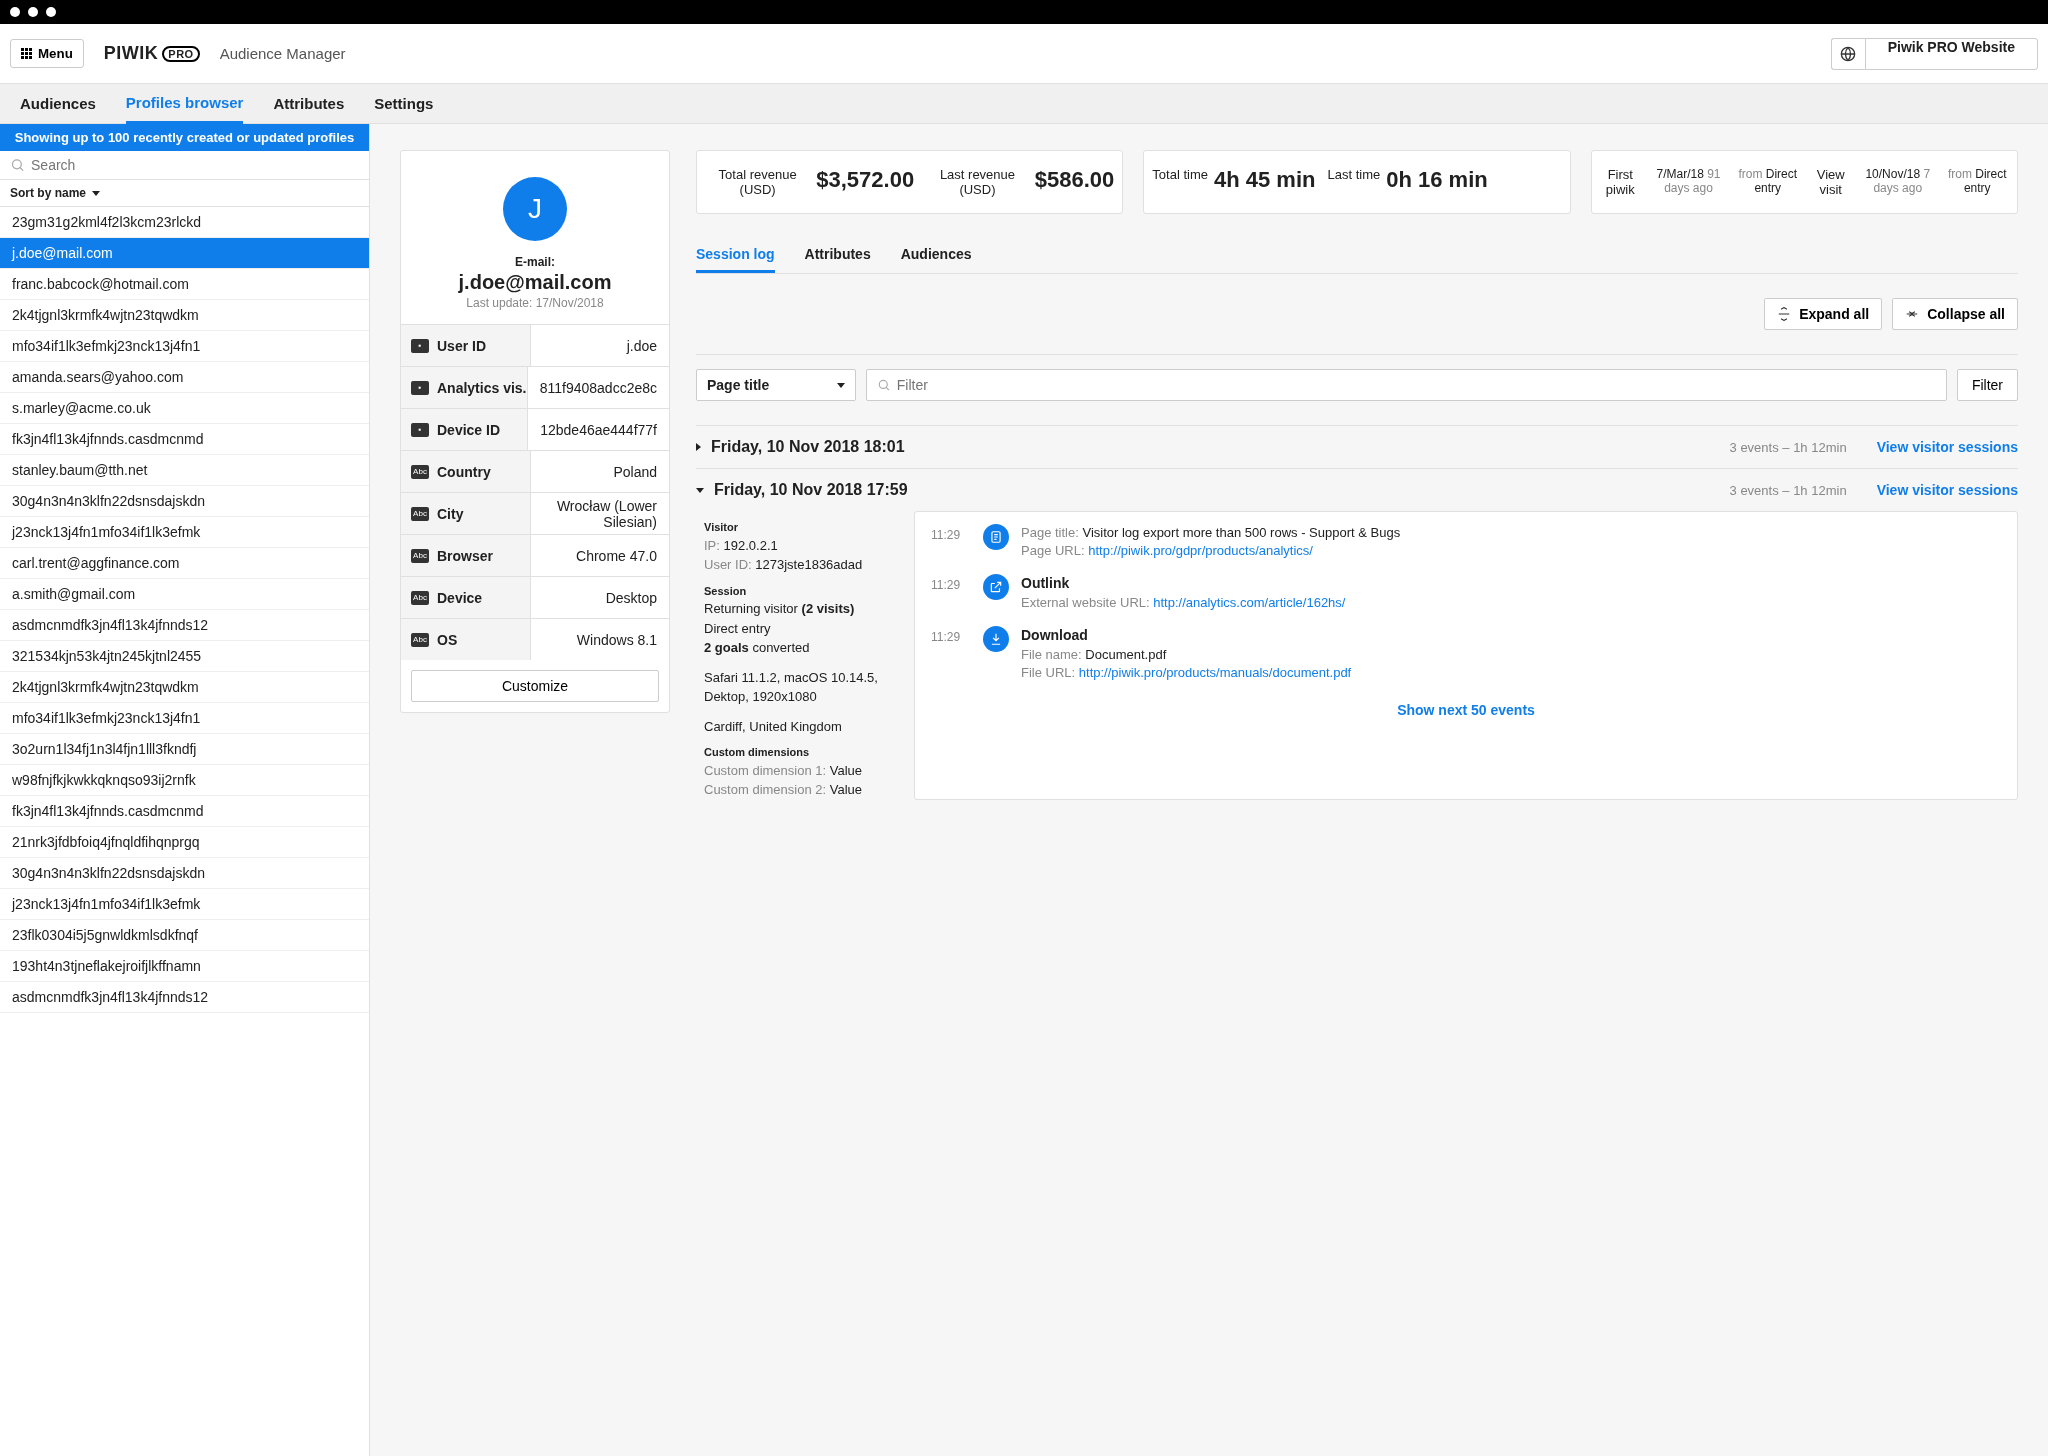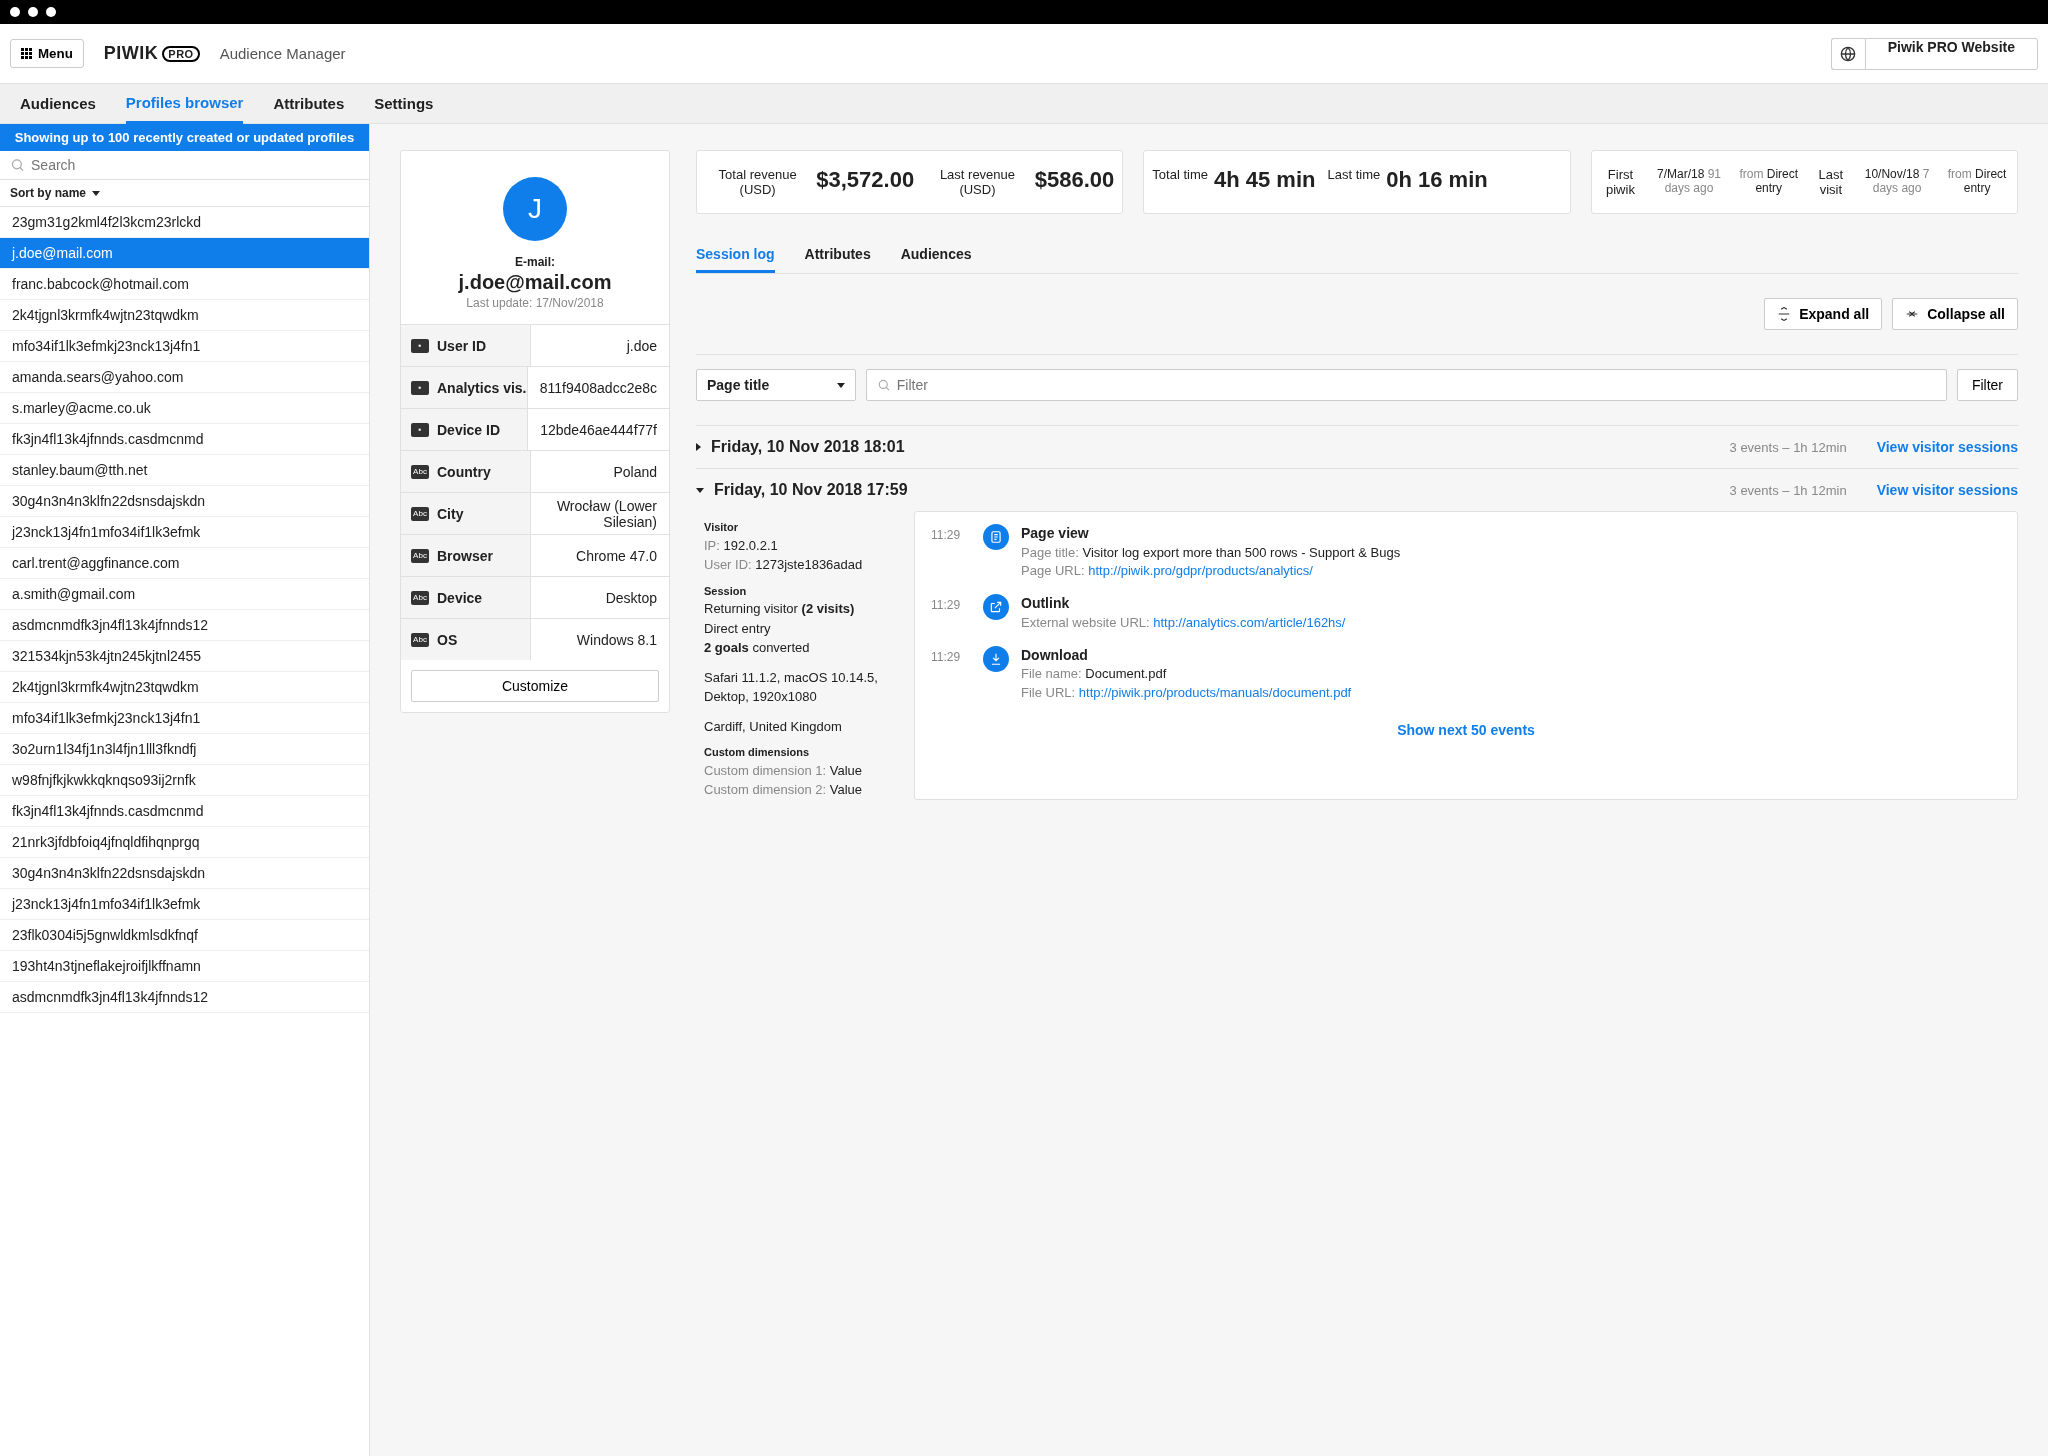--- a/index.html
+++ b/index.html
@@ -255,21 +255,21 @@
             <div class="stat-val">4h 45 min</div>
             <div style="height: 10px;"></div>
             <div class="stat-label">Last time</div>
             <div class="stat-val">0h 16 min</div>
           </div>
           <div class="stat-card">
             <div class="stat-label">First piwik</div>
             <div class="stat-sub"><span class="dark">7/Mar/18</span> 91 days ago</div>
             <div class="stat-sub">from <span class="dark">Direct entry</span></div>
             <div style="height: 10px;"></div>
-            <div class="stat-label">Last visit</div>
+            <div class="stat-label">View visit</div>
             <div class="stat-sub"><span class="dark">10/Nov/18</span> 7 days ago</div>
             <div class="stat-sub">from <span class="dark">Direct entry</span></div>
           </div>
         </div>
 
       <div>
         <div class="tabs" id="detail-tabs">
             <a class="active">Session log</a>
             <a>Attributes</a>
             <a>Audiences</a>
@@ -337,21 +337,20 @@
             <div class="events">
               <div class="event">
                 <div class="ev-time">11:29</div>
                 <div class="ev-icon">
                   <svg width="14" height="14" viewBox="0 0 24 24" fill="none" stroke="#fff" stroke-width="2">
                     <rect x="5" y="3" width="14" height="18" rx="2"></rect>
                     <path d="M9 8h6M9 12h6M9 16h4"></path>
                   </svg>
                 </div>
                 <div class="ev-body">
-                  <div class="ev-title">Page view</div>
                   <div><span class="muted">Page title:</span> Visitor log export more than 500 rows - Support &amp; Bugs</div>
                   <div><span class="muted">Page URL:</span> <a>http://piwik.pro/gdpr/products/analytics/</a></div>
                 </div>
               </div>
               <div class="event">
                 <div class="ev-time">11:29</div>
                 <div class="ev-icon">
                   <svg width="14" height="14" viewBox="0 0 24 24" fill="none" stroke="#fff" stroke-width="2">
                     <path d="M14 4h6v6M20 4L10 14M18 14v5a1 1 0 01-1 1H5a1 1 0 01-1-1V7a1 1 0 011-1h5"></path>
                   </svg>

